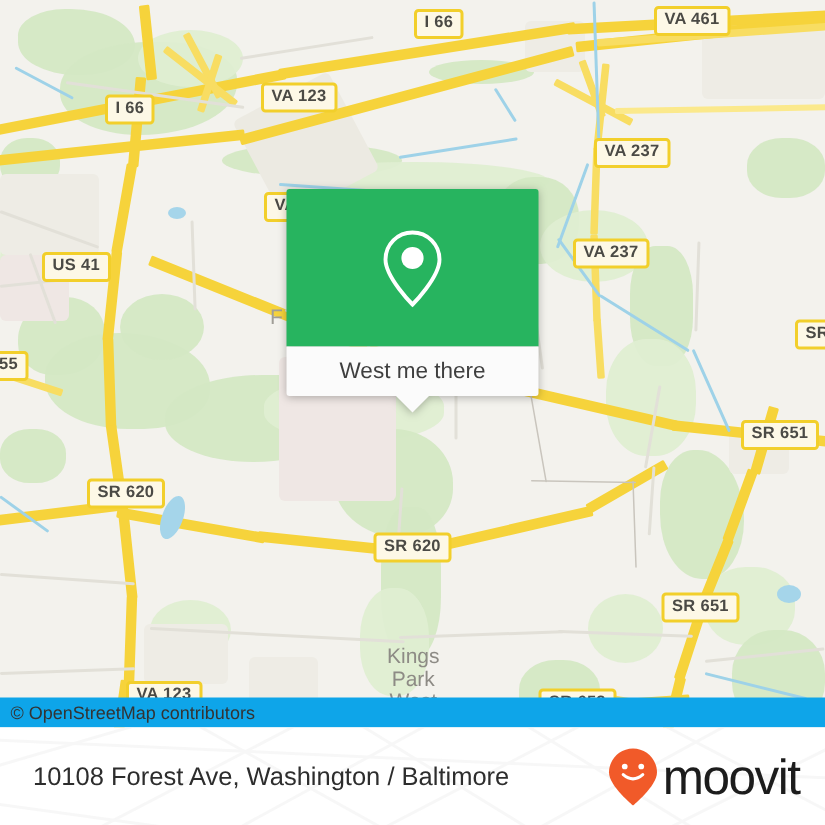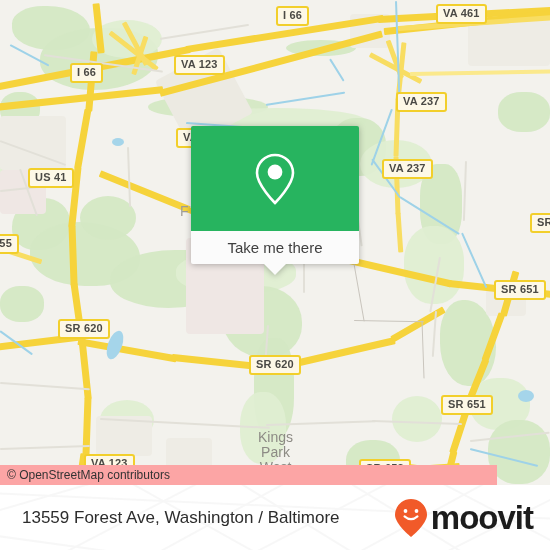--- a/index.html
+++ b/index.html
@@ -88,22 +88,22 @@
     position: absolute;
     color: #a09e97;
     font-size: 12px;
     white-space: nowrap;
   }
 
   
   #attribution {
     position: absolute;
     left: 0; bottom: 0;
-    width: 497px; height: 20px;
-    background: #fca5a5;
+    width: 550px; height: 20px;
+    background: #0ea5e9;
     color: #333333;
     font-size: 12px;
     line-height: 20px;
     padding-left: 7px;
     box-sizing: border-box;
     white-space: nowrap;
   }
 
   
   #popup {
@@ -168,21 +168,21 @@
   }
   #footer-logo {
     position: absolute;
     right: 17px; top: 0;
     height: 65px;
     display: flex; align-items: center; gap: 3px;
   }
   #footer-logo-text {
     color: #1c1c1c;
     font-size: 33px;
-    font-weight: bold;
+    font-weight: normal;
     letter-spacing: -1px;
     line-height: 33px;
   }
 </style>
 </head>
 <body>
 
 <div id="root">
 
   <div id="map">
@@ -353,21 +353,21 @@
     <div class="shield" style="left:84px;  top:454px;">VA 123</div>
 
     <div id="popup">
       <div id="popup-image">
         <svg width="44" height="56" viewBox="0 0 44 56">
           <path d="M22 4 C12 4 4 12 4 22 C4 34 22 52 22 52 C22 52 40 34 40 22 C40 12 32 4 22 4 Z" fill="none" stroke="#ffffff" stroke-width="2.6"></path>
           <circle cx="22" cy="21" r="7.4" fill="#ffffff"></circle>
         </svg>
       </div>
       <div id="popup-action">
-        <span>Take me there</span>
+        <span>West me there</span>
       </div>
       <div id="popup-tail"></div>
     </div>
 
     <div id="attribution">© OpenStreetMap contributors</div>
   </div>
 
   <div id="footer">
     <svg id="footer-watermark" viewBox="0 0 550 65" preserveAspectRatio="none">
       <g stroke="#e9e9e9" stroke-width="2" fill="none">
@@ -379,21 +379,21 @@
         <path d="M440 70 L560 10"></path>
         <path d="M-10 50 L150 72"></path>
         <path d="M120 -8 L260 70"></path>
         <path d="M230 -8 L360 72"></path>
         <path d="M340 -8 L470 72"></path>
         <path d="M430 -8 L560 60"></path>
         <path d="M-10 8 L560 34"></path>
       </g>
     </svg>
 
-    <div id="footer-address">13559 Forest Ave, Washington / Baltimore</div>
+    <div id="footer-address">10108 Forest Ave, Washington / Baltimore</div>
 
     <div id="footer-logo">
       <svg width="34" height="40" viewBox="0 0 34 40">
         <path d="M17 1 C8.2 1 1 8.2 1 17 C1 26 17 39 17 39 C17 39 33 26 33 17 C33 8.2 25.8 1 17 1 Z" fill="#f15a29"></path>
         <circle cx="11.5" cy="13" r="1.9" fill="#ffffff"></circle>
         <circle cx="22.5" cy="13" r="1.9" fill="#ffffff"></circle>
         <path d="M10.5 18.4 Q17 24 23.5 18.4" fill="none" stroke="#ffffff" stroke-width="2.1" stroke-linecap="round"></path>
       </svg>
       <span id="footer-logo-text">moovit</span>
     </div>

